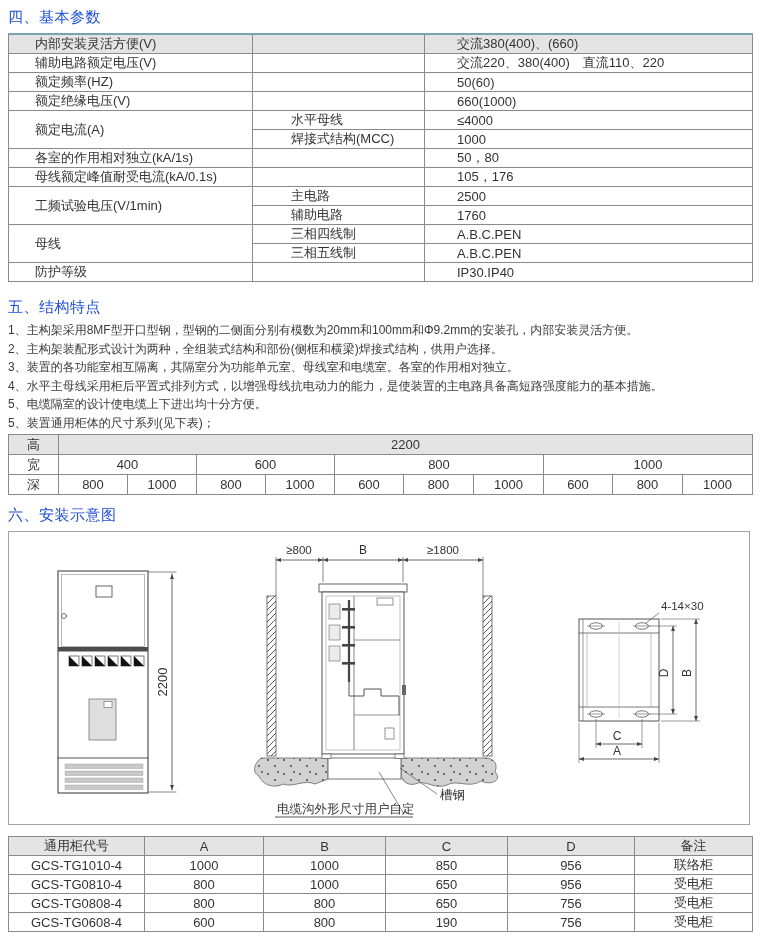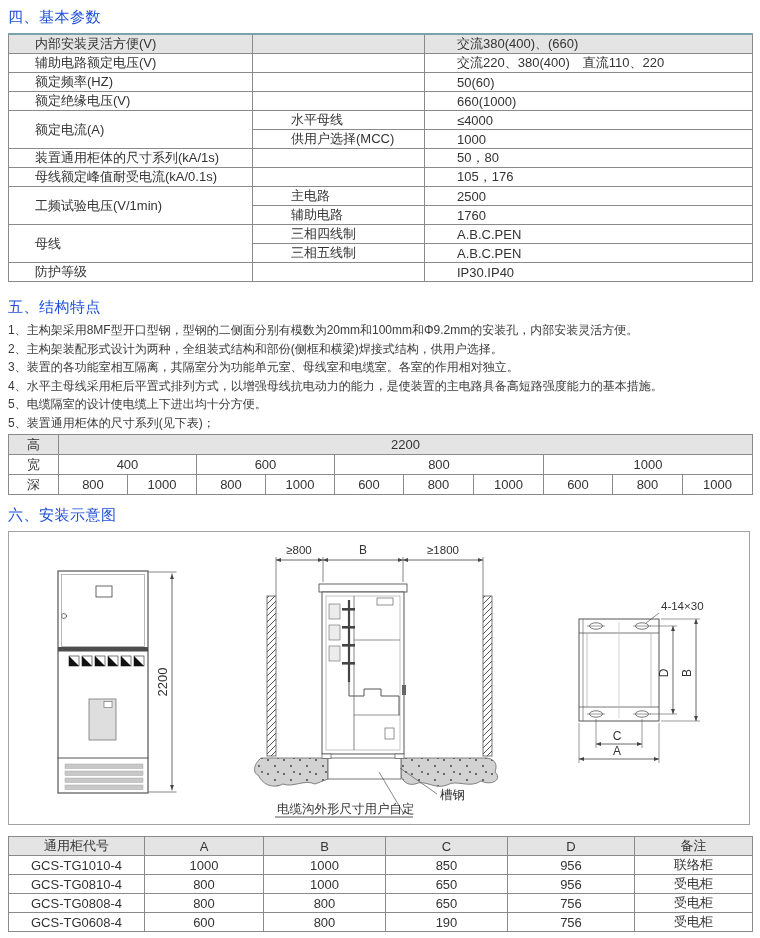--- a/index.html
+++ b/index.html
@@ -67,25 +67,25 @@
     <td class="c1">额定绝缘电压(V)</td>
     <td class="c2"></td>
     <td class="c3">660(1000)</td>
   </tr>
   <tr>
     <td class="c1" rowspan="2">额定电流(A)</td>
     <td class="c2">水平母线</td>
     <td class="c3">≤4000</td>
   </tr>
   <tr>
-    <td class="c2">供用户选择(MCC)</td>
+    <td class="c2">焊接式结构(MCC)</td>
     <td class="c3">1000</td>
   </tr>
   <tr>
-    <td class="c1">装置通用柜体的尺寸系列(kA/1s)</td>
+    <td class="c1">各室的作用相对独立(kA/1s)</td>
     <td class="c2"></td>
     <td class="c3">50，80</td>
   </tr>
   <tr>
     <td class="c1">母线额定峰值耐受电流(kA/0.1s)</td>
     <td class="c2"></td>
     <td class="c3">105，176</td>
   </tr>
   <tr>
     <td class="c1" rowspan="2">工频试验电压(V/1min)</td>

